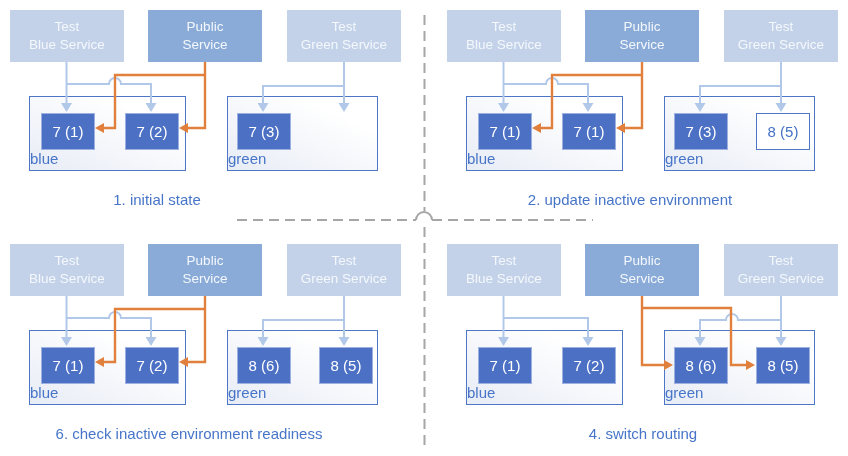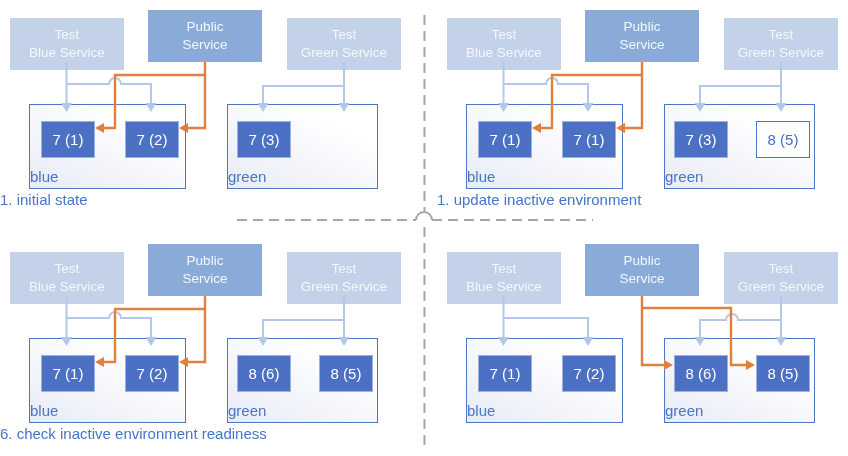--- a/index.html
+++ b/index.html
@@ -13,33 +13,33 @@
   .stage{position:relative;width:848px;height:456px;overflow:hidden;background:#fff;
          font-family:"Liberation Sans","DejaVu Sans",sans-serif;}
   .panel{position:absolute;width:424px;height:228px;}
   #panel1{left:0;top:0}
   #panel2{left:437px;top:0}
   #panel3{left:0;top:234px}
   #panel4{left:437px;top:234px}
   .svc{position:absolute;top:10px;width:114px;height:52px;display:flex;flex-direction:column;
        align-items:center;justify-content:center;text-align:center;color:var(--service-text);
        font-size:13.5px;line-height:18px;}
-  .svc-test{background:var(--service-test-bg);margin-top:8px;}
+  .svc-test{background:var(--service-test-bg);}
   .svc-public{background:var(--service-public-bg);}
-  .env{position:absolute;top:104px;height:85px;border:1.4px solid var(--env-border);
+  .env{position:absolute;top:96px;height:75px;border:1.4px solid var(--env-border);
        background:linear-gradient(205deg,var(--env-bg-start) 25%,var(--env-bg-end) 95%);
        box-sizing:border-box;}
   .pod{position:absolute;top:16px;width:54px;height:37px;background:var(--pod-bg);
        border:1px solid var(--pod-border);box-sizing:border-box;display:flex;align-items:center;
        justify-content:center;color:var(--pod-text);font-size:15px;}
   .pod.outline{background:var(--pod-new-bg);border:1.5px solid var(--pod-new-border);
        color:var(--pod-new-text);}
   .envlabel{position:absolute;bottom:3px;left:0;width:100%;text-align:left;
        color:var(--blue-text);font-size:15px;}
-  .caption{position:absolute;top:191px;left:0;text-align:left;color:var(--blue-text);font-size:15px;}
+  .caption{position:absolute;top:191px;left:0;text-align:center;color:var(--blue-text);font-size:15px;}
   #panel1 .caption{width:314px}
   #panel2 .caption{width:386px}
   #panel3 .caption{width:378px}
   #panel4 .caption{width:412px}
   svg.arrows{position:absolute;left:0;top:0;pointer-events:none;}
   svg.divider{position:absolute;left:0;top:0;pointer-events:none;}
   .lb{stroke:var(--arrow-light);stroke-width:2;fill:none}
   .lbh{fill:var(--arrow-light)}
   .or{stroke:var(--arrow-orange);stroke-width:2.4;fill:none}
   .orh{fill:var(--arrow-orange)}
@@ -134,21 +134,21 @@
       <polygon class="lbh" points="145.5,103 156.5,103 151,112"></polygon>
       <path class="lb" d="M344,62 V104"></path>
       <path class="lb" d="M344,86 H263 V104"></path>
       <polygon class="lbh" points="338.5,103 349.5,103 344,112"></polygon>
       <polygon class="lbh" points="257.5,103 268.5,103 263,112"></polygon>
       <path class="or" d="M205,62 V128 H188"></path>
       <polygon class="orh" points="188,123 188,133 179,128"></polygon>
       <path class="or" d="M205,75 H115 V128 H104"></path>
       <polygon class="orh" points="104,123 104,133 95,128"></polygon>
     </svg>
-    <div class="caption">1. update inactive environment</div>
+    <div class="caption">2. update inactive environment</div>
   </div>
 
   <div class="panel" id="panel3">
     <div class="svc svc-test" style="left:10px">
       <div>Test</div>
       <div>Blue Service</div>
     </div>
     <div class="svc svc-public" style="left:148px">
       <div>Public</div>
       <div>Service</div>
@@ -230,20 +230,21 @@
       <polygon class="lbh" points="145.5,103 156.5,103 151,112"></polygon>
       <path class="lb" d="M344,62 V104"></path>
       <path class="lb" d="M344,86 H301 A6,6 0 0 0 289,86 H263 V104"></path>
       <polygon class="lbh" points="338.5,103 349.5,103 344,112"></polygon>
       <polygon class="lbh" points="257.5,103 268.5,103 263,112"></polygon>
       <path class="or" d="M205,62 V131 H227"></path>
       <polygon class="orh" points="227,126 227,136 236,131"></polygon>
       <path class="or" d="M205,74 H294 V131 H309"></path>
       <polygon class="orh" points="309,126 309,136 318,131"></polygon>
     </svg>
+    <div class="caption">4. switch routing</div>
   </div>
 
   <svg class="divider" width="848" height="456" viewBox="0 0 848 456">
     <line class="dash" x1="424.5" y1="15" x2="424.5" y2="211"></line>
     <line class="dash" x1="424.5" y1="227" x2="424.5" y2="445"></line>
     <line class="dash" x1="237" y1="220" x2="416" y2="220"></line>
     <line class="dash" x1="432" y1="220" x2="593" y2="220"></line>
     <path class="dashsolid" d="M416,220 A8,8 0 0 1 432,220"></path>
   </svg>
 

